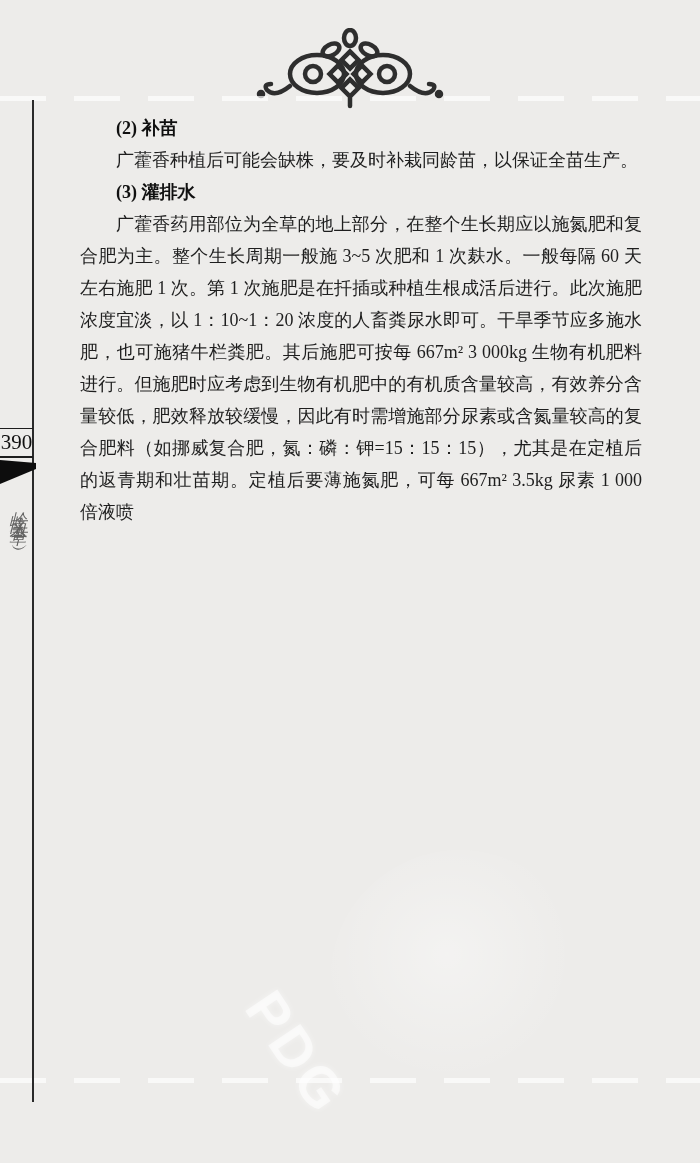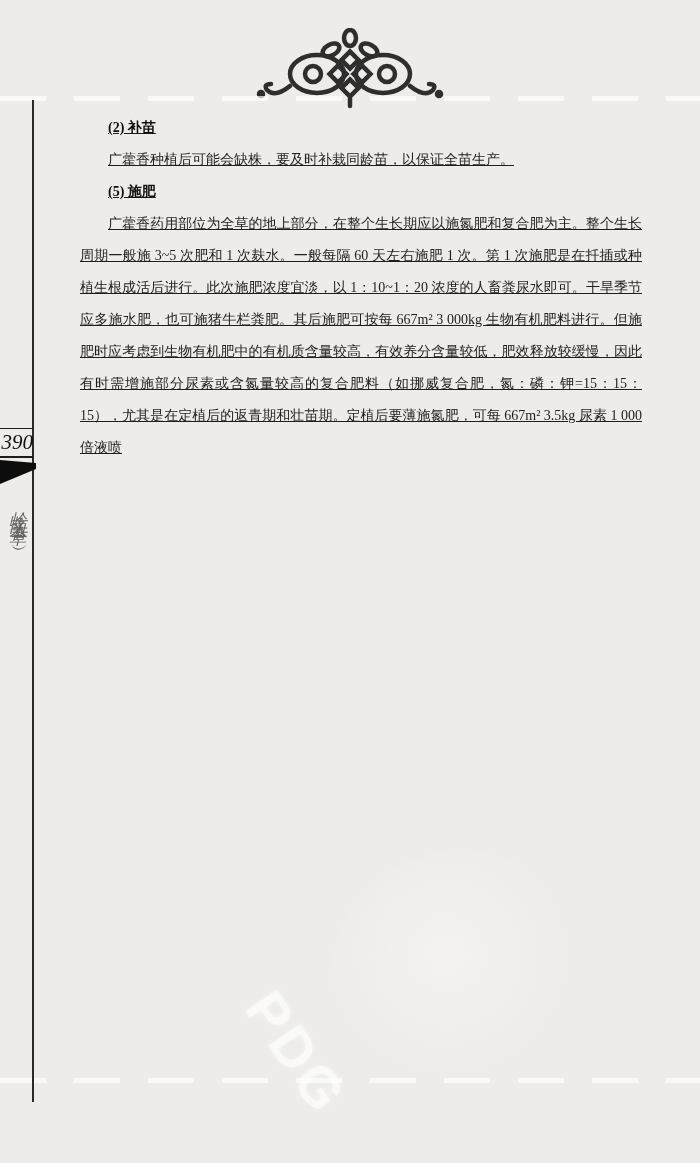--- a/index.html
+++ b/index.html
@@ -33,43 +33,42 @@
     position:absolute;top:28px;left:0;right:0;
     display:flex;justify-content:center;
   }
   
   .pagenum-block{
     position:absolute;left:0;top:428px;width:33px;
   }
   .pagenum-rule{height:2px;background:#1d1d1d;margin:0;}
   .pagenum-rule.thin{height:1px;}
   .pagenum{
-    font-size:21px;line-height:27px;text-align:right;
-    letter-spacing:0;color:#111;font-family:"Liberation Serif","DejaVu Serif",serif;font-style:italic;
+    font-size:21px;line-height:27px;text-align:center;
+    letter-spacing:0;color:#111;font-family:"Liberation Serif","DejaVu Serif",serif;
   }
   .pagenum-wedge{
     margin-top:2px;width:36px;height:24px;background:#0d0d0d;
     clip-path:polygon(0 0,100% 12%,100% 38%,0 100%);
   }
   
   .spine-title{
     position:absolute;left:2px;top:498px;width:28px;height:200px;
     writing-mode:vertical-rl;text-orientation:upright;
     font-size:17px;letter-spacing:6px;color:#4a4a4a;
     font-style:italic;
     font-family:"DejaVu Serif","Liberation Serif",serif;
     opacity:.85;
   }
   
   .content{
     position:absolute;left:80px;top:112px;width:562px;
-    font-size:14px;line-height:32px;
+    font-size:18px;line-height:32px;
     text-align:justify;
     color:#1e1e1e;
-    text-decoration:underline;
   }
   .content .block{margin:0;text-indent:2em;}
   .content .heading{font-weight:bold;color:#101010;}
   
   .watermark{
     position:absolute;left:230px;top:1020px;
     font-size:56px;font-weight:bold;
     font-family:"Liberation Sans","DejaVu Sans",sans-serif;
     color:rgba(255,255,255,.55);
     transform:rotate(56deg);
@@ -131,17 +130,17 @@
   </div>
 
   <div class="spine-title">岭南本草（一）</div>
 
   <div class="watermark-blob"></div>
   <div class="watermark">PDG</div>
 
   <div class="content">
     <p class="block heading">(2) 补苗</p>
     <p class="block paragraph">广藿香种植后可能会缺株，要及时补栽同龄苗，以保证全苗生产。</p>
-    <p class="block heading">(5) 施肥</p>
+    <p class="block heading">(3) 灌排水</p>
     <p class="block paragraph">广藿香药用部位为全草的地上部分，在整个生长期应以施氮肥和复合肥为主。整个生长周期一般施 3~5 次肥和 1 次麸水。一般每隔 60 天左右施肥 1 次。第 1 次施肥是在扦插或种植生根成活后进行。此次施肥浓度宜淡，以 1：10~1：20 浓度的人畜粪尿水即可。干旱季节应多施水肥，也可施猪牛栏粪肥。其后施肥可按每 667m² 3 000kg 生物有机肥料进行。但施肥时应考虑到生物有机肥中的有机质含量较高，有效养分含量较低，肥效释放较缓慢，因此有时需增施部分尿素或含氮量较高的复合肥料（如挪威复合肥，氮：磷：钾=15：15：15），尤其是在定植后的返青期和壮苗期。定植后要薄施氮肥，可每 667m² 3.5kg 尿素 1 000 倍液喷</p>
   </div>
 
 </div>
 
 </body></html>

